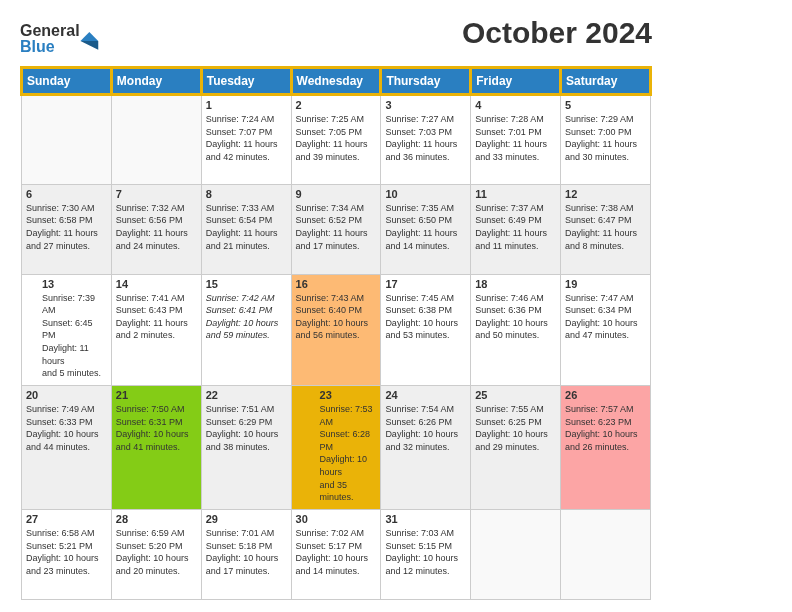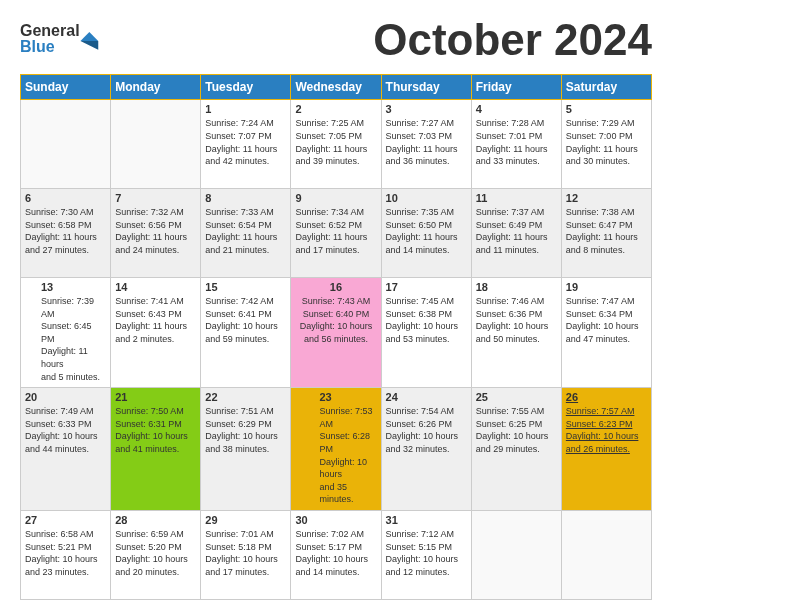--- a/index.html
+++ b/index.html
@@ -30,21 +30,21 @@
     }
     .logo-row {
       display: flex;
       align-items: center;
       gap: 4px;
     }
     .title-block {
       text-align: right;
     }
     .title-month {
-      font-size: 44px;
+      font-size: 30px;
       font-weight: bold;
       color: #333;
       line-height: 1.1;
     }
     .title-location {
       font-size: 15px;
       color: #555;
     }
     .calendar {
       flex: 1;
@@ -52,21 +52,21 @@
       width: 100%;
       table-layout: fixed;
     }
     .calendar th {
       background: #2a7fc1;
       color: #fff;
       font-size: 12px;
       font-weight: bold;
       padding: 5px 4px;
       text-align: left;
-      border: 1px solid #eab308;
+      border: 3px solid #eab308;
     }
     .calendar td {
       border: 1px solid #ccc;
       vertical-align: top;
       padding: 3px 4px;
       font-size: 9.5px;
       color: #333;
       background: #fff;
       height: 88px;
     }
@@ -226,26 +226,26 @@
           </td>
           <td style="background: rgb(255, 255, 255);">
             <span class="day-num">14</span>
             <div class="day-info" style="white-space: pre-line;">Sunrise: 7:41 AM
 Sunset: 6:43 PM
 Daylight: 11 hours
 and 2 minutes.</div>
           </td>
           <td style="background: rgb(255, 255, 255);">
             <span class="day-num">15</span>
-            <div class="day-info" style="white-space: pre-line;">Sunrise: 7:42 AM
+            <div class="day-info" style="white-space: pre-line; font-style: italic;">Sunrise: 7:42 AM
 Sunset: 6:41 PM
 Daylight: 10 hours
 and 59 minutes.</div>
           </td>
-          <td style="background: #f9a8d4; text-align: center;">
+          <td style="background: #fdba74;">
             <span class="day-num">16</span>
             <div class="day-info" style="white-space: pre-line;">Sunrise: 7:43 AM
 Sunset: 6:40 PM
 Daylight: 10 hours
 and 56 minutes.</div>
           </td>
           <td style="background: rgb(255, 255, 255);">
             <span class="day-num">17</span>
             <div class="day-info" style="white-space: pre-line;">Sunrise: 7:45 AM
 Sunset: 6:38 PM
@@ -303,21 +303,21 @@
 Daylight: 10 hours
 and 32 minutes.</div>
           </td>
           <td style="background: rgb(239, 239, 239);">
             <span class="day-num">25</span>
             <div class="day-info" style="white-space: pre-line;">Sunrise: 7:55 AM
 Sunset: 6:25 PM
 Daylight: 10 hours
 and 29 minutes.</div>
           </td>
-          <td style="background: #eab308; text-decoration: underline;">
+          <td style="background: #fca5a5;">
             <span class="day-num">26</span>
             <div class="day-info" style="white-space: pre-line;">Sunrise: 7:57 AM
 Sunset: 6:23 PM
 Daylight: 10 hours
 and 26 minutes.</div>
           </td>
         </tr>
         <tr>
           <td style="background: rgb(255, 255, 255);">
             <span class="day-num">27</span>
@@ -342,21 +342,21 @@
           </td>
           <td style="background: rgb(255, 255, 255);">
             <span class="day-num">30</span>
             <div class="day-info" style="white-space: pre-line;">Sunrise: 7:02 AM
 Sunset: 5:17 PM
 Daylight: 10 hours
 and 14 minutes.</div>
           </td>
           <td style="background: rgb(255, 255, 255);">
             <span class="day-num">31</span>
-            <div class="day-info" style="white-space: pre-line;">Sunrise: 7:12 AM
+            <div class="day-info" style="white-space: pre-line;">Sunrise: 7:03 AM
 Sunset: 5:15 PM
 Daylight: 10 hours
 and 12 minutes.</div>
           </td>
           <td class="empty-cell" style="background: rgb(249, 249, 249);"></td>
           <td class="empty-cell" style="background: rgb(249, 249, 249);"></td>
         </tr>
       </tbody>
   </table>
 </div>

